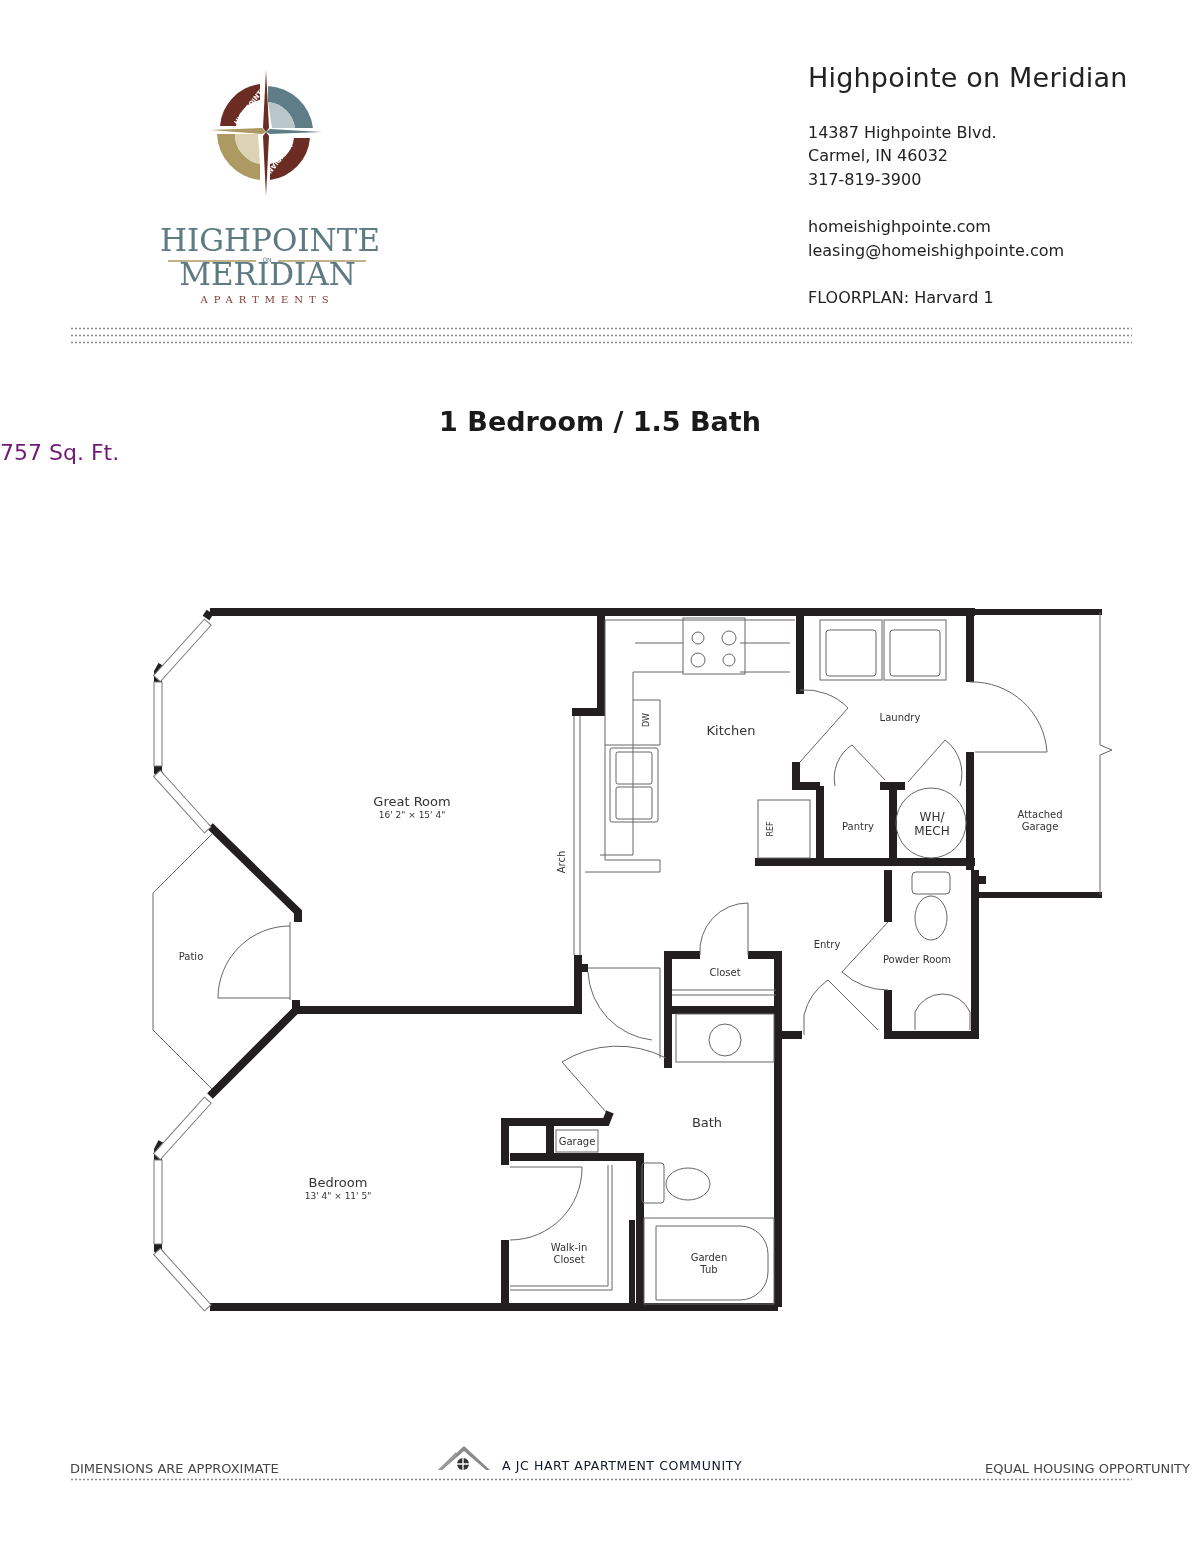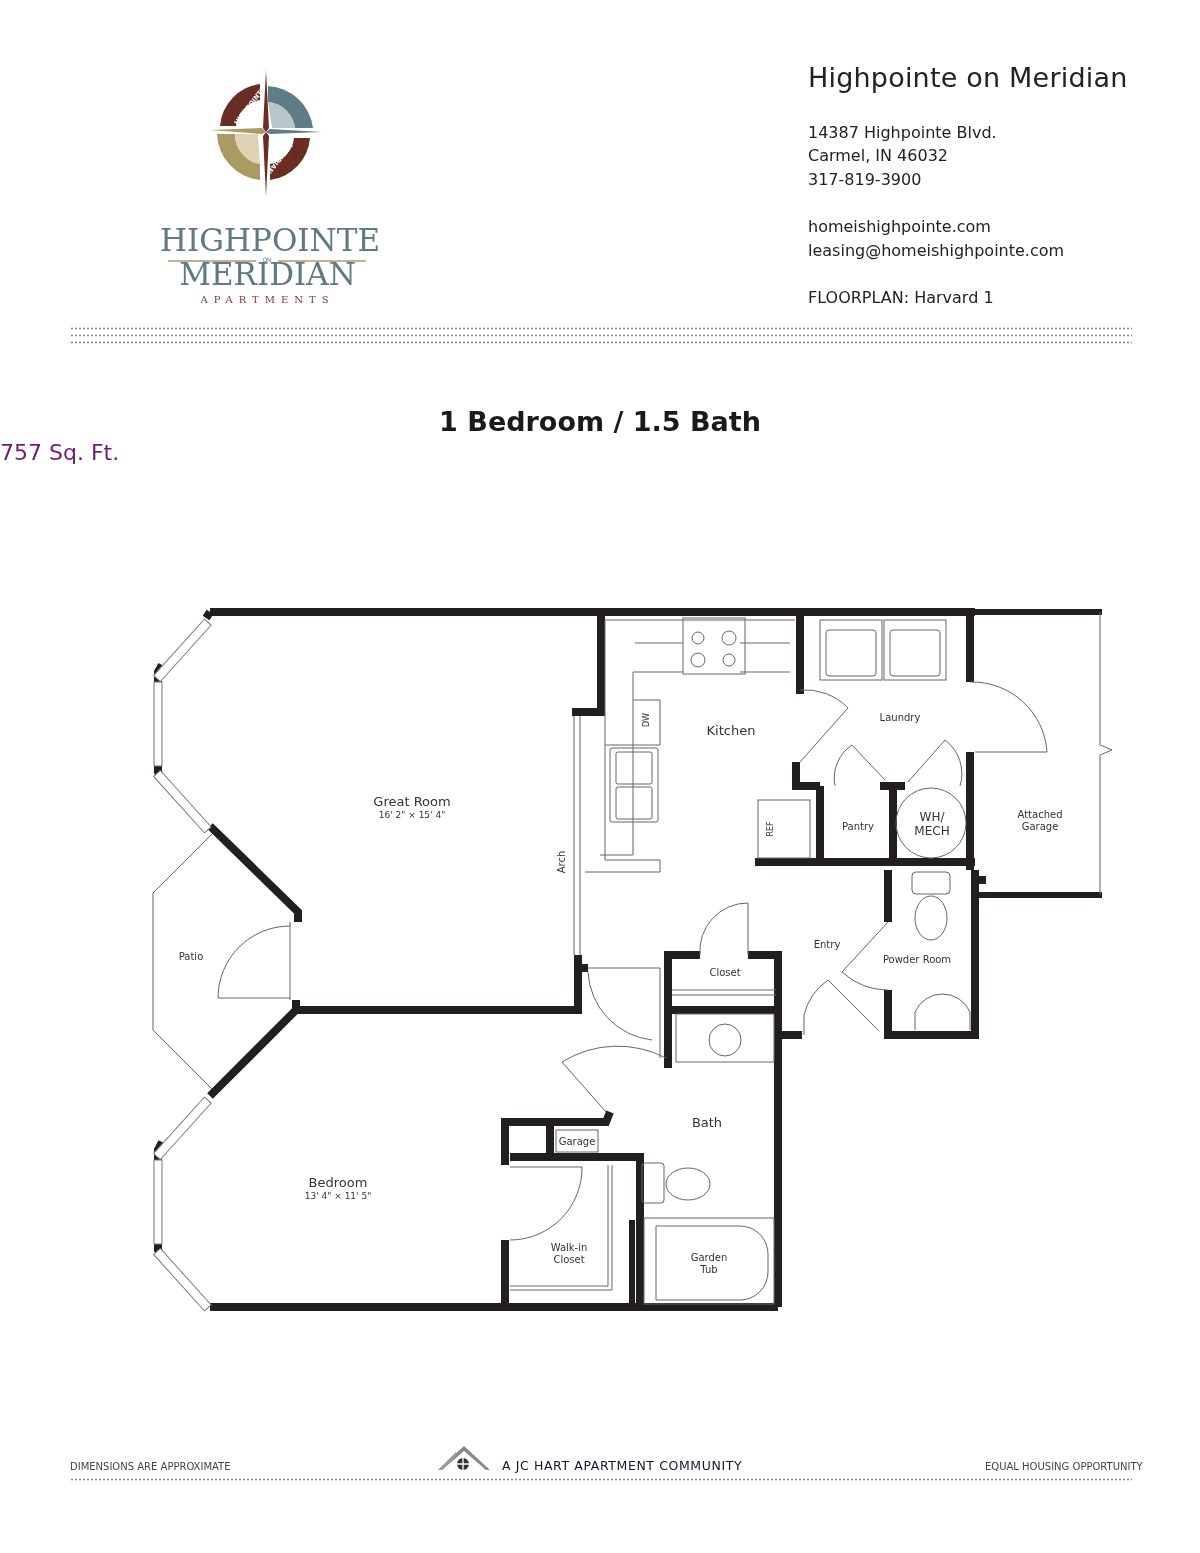--- a/index.html
+++ b/index.html
@@ -17,21 +17,21 @@
   .info { left:808px; font-size:16px; color:#222; line-height:23.5px; }
   .dots { left:70px; width:1062px; height:3px;
     background-image: radial-gradient(circle, #8a8a8a 0.9px, transparent 1.2px);
     background-size: 4px 3px; background-repeat: repeat-x; }
   .title-main { left:0; width:1200px; top:406px; text-align:center; font-size:27px; font-weight:bold; color:#1a1a1a; }
   .title-sub { left:0; width:1200px; top:440px; font-size:22px; color:#701a75; }
   .plan { left:0; top:0; width:1200px; height:1553px; }
   .room-label { position:absolute; font-size:13px; color:#333; text-align:center; transform:translate(-50%,-50%); white-space:nowrap; line-height:1.15; }
   .room-label.sm { font-size:10px; }
   .room-dim { display:block; font-size:9px; color:#333; }
-  .foot { font-size:10px; color:#444; }
+  .foot { font-size:13px; color:#444; }
   .foot-mid { left:502px; top:1458px; font-size:12.5px; color:#0f172a; letter-spacing:0.6px; }
 </style>
 </head>
 <body>
 
 <svg class="abs logo-svg" viewBox="0 0 130 130">
 
   <path d="M68 18 A48 48 0 0 1 113 60 L95 60 A30 30 0 0 0 68 34 Z" fill="#5f7d86"></path>
   <path d="M68 34 A30 30 0 0 1 95 60 L72 60 Z" fill="#b9c6ca"></path>
 

